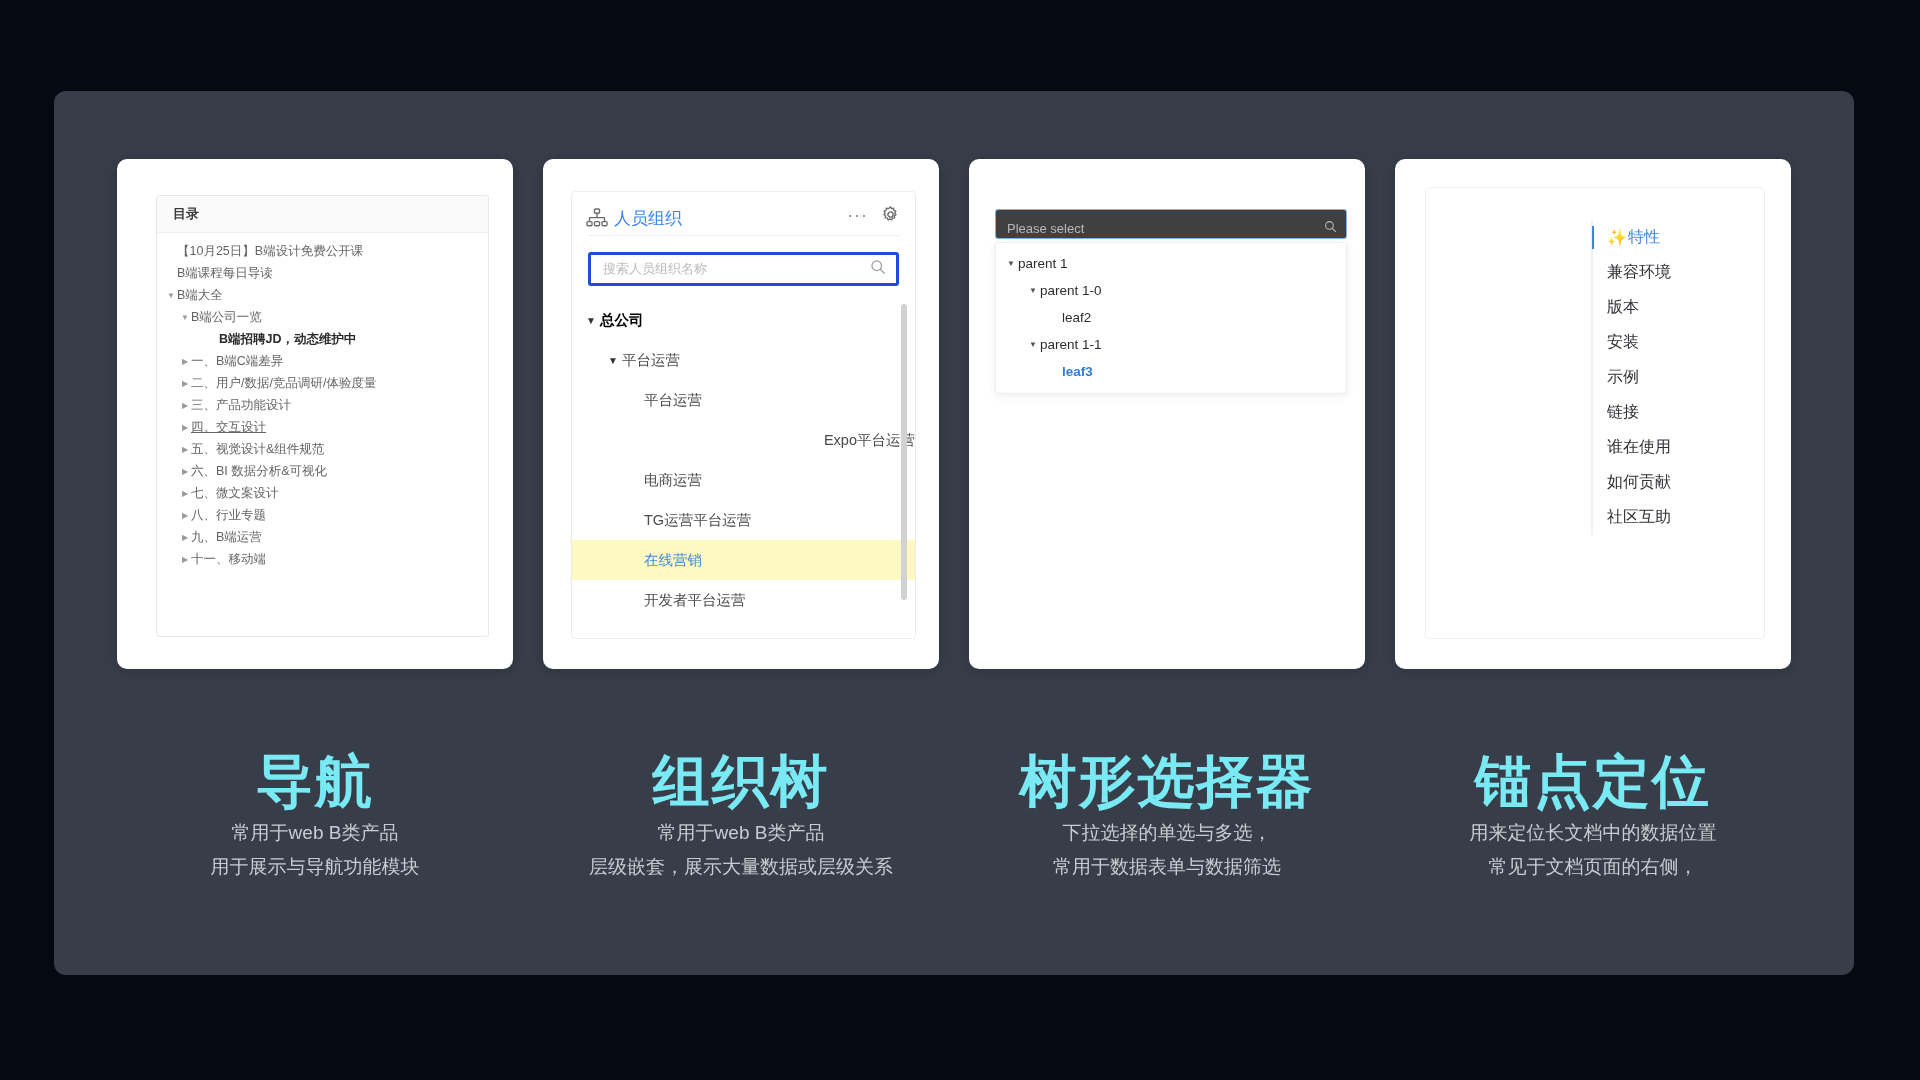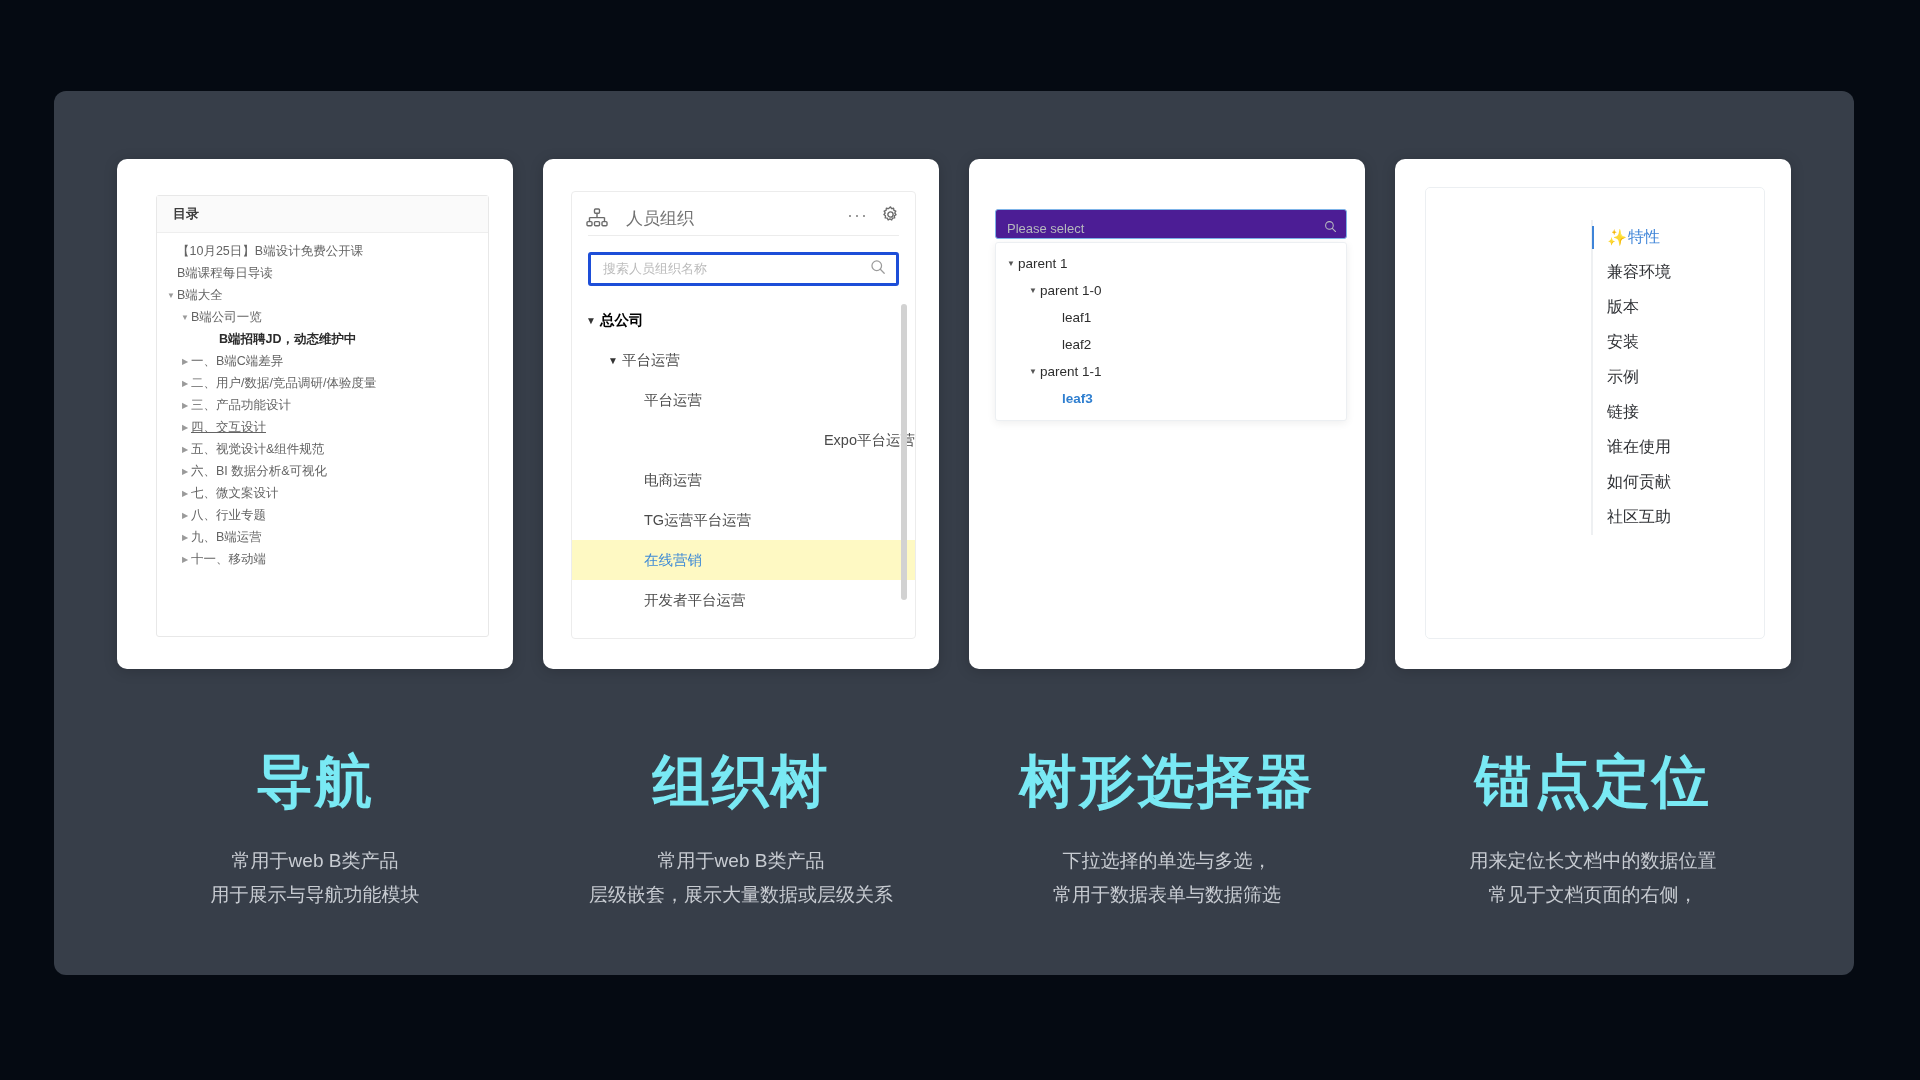--- a/index.html
+++ b/index.html
@@ -90,24 +90,24 @@
   }
   .org-head{
     display:flex;
     align-items:flex-start;
     padding:14px 16px 0 14px;
     position:relative;
   }
   .org-icon{width:22px;height:20px;flex:0 0 22px;margin-top:2px;}
   .org-title{
     font-size:17px;
-    color:#737373;
+    color:#3b82f6;
     line-height:25px;
     width:88px;
-    margin-left:18px;
+    margin-left:6px;
   }
   .org-actions{
     position:absolute;
     right:16px; top:14px;
     display:flex; align-items:center; gap:14px;
   }
   .org-dots{font-size:18px;color:#8c8c8c;line-height:14px;letter-spacing:1px;}
   .org-gear{width:17px;height:17px;}
   .org-divider{
     height:1px;background:#ececec;
@@ -159,21 +159,21 @@
   
   .ts{
     position:absolute;
     left:26px; top:50px;
     width:352px;
   }
   .ts-input{
     height:30px;
     border:1px solid #7db3e8;
     border-radius:3px;
-    background:#4c1d95;
+    background:#404040;
     display:flex; align-items:center;
     padding:8px 9px 0 11px;
     box-sizing:border-box;
   }
   .ts-input .ph{flex:1;font-size:13px;color:#b5b8bd;}
   .ts-drop{
     margin-top:3px;
     border:1px solid #eceff2;
     border-radius:3px;
     background:#fff;
@@ -237,21 +237,20 @@
   }
   .cap{width:400px;text-align:center;}
   .cap-title{
     font-size:57px;
     font-weight:bold;
     color:#79e9f4;
     letter-spacing:2px;
     line-height:70px;
   }
   .cap-desc{
-    margin-top:28px;
     font-size:19px;
     color:#c8ccd2;
     line-height:34px;
   }
 </style>
 </head>
 <body>
 
 <div class="stage">
 
@@ -417,24 +416,20 @@
             <div class="ts-row" style="padding-left: 8px;">
               <span class="cv">▼</span>
               <span class="lbl">parent 1</span>
             </div>
             <div class="ts-row" style="padding-left: 30px;">
               <span class="cv">▼</span>
               <span class="lbl">parent 1-0</span>
             </div>
             <div class="ts-row" style="padding-left: 52px;">
               <span class="cv"></span>
-              <span class="lbl">leaf1</span>
-            </div>
-            <div class="ts-row" style="padding-left: 52px;">
-              <span class="cv"></span>
               <span class="lbl">leaf2</span>
             </div>
             <div class="ts-row" style="padding-left: 30px;">
               <span class="cv">▼</span>
               <span class="lbl">parent 1-1</span>
             </div>
             <div class="ts-row sel" style="padding-left: 52px;">
               <span class="cv"></span>
               <span class="lbl">leaf3</span>
             </div>

